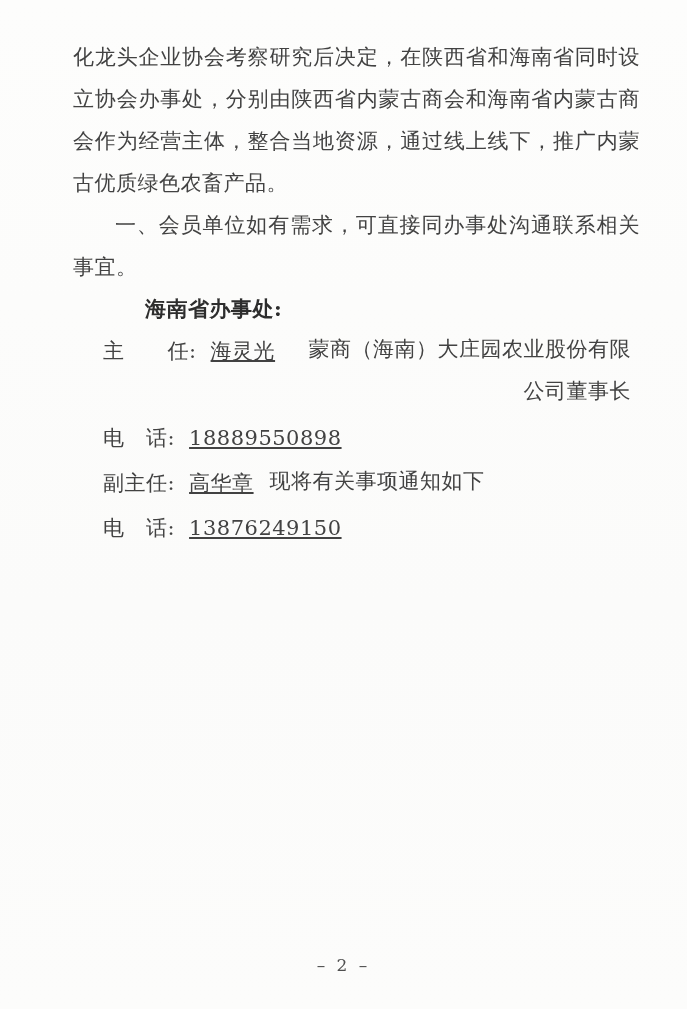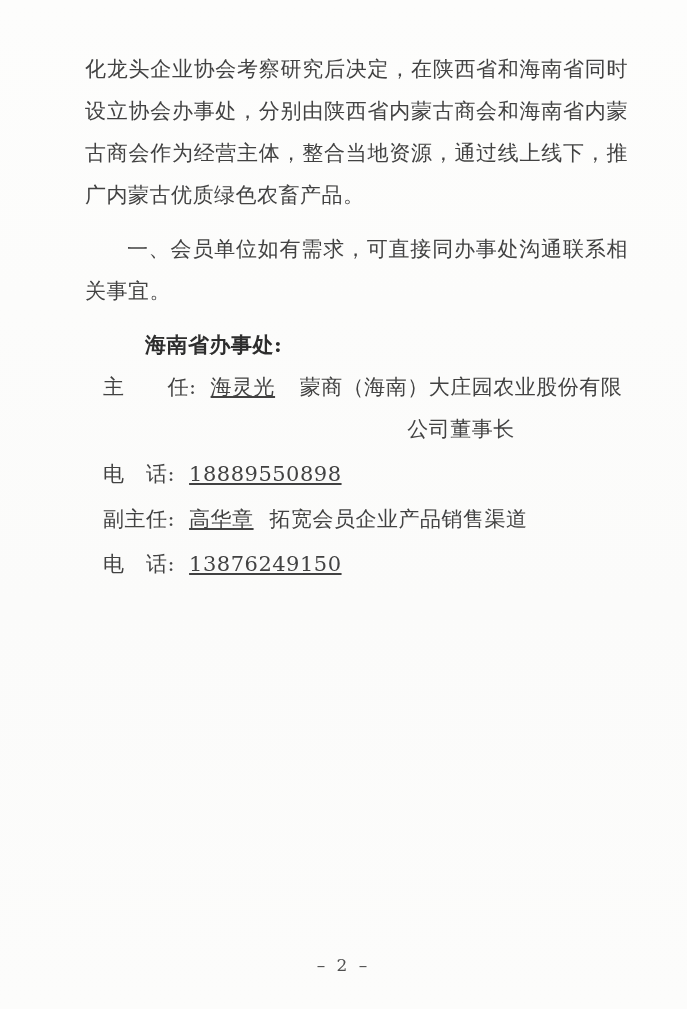--- a/index.html
+++ b/index.html
@@ -22,21 +22,21 @@
     left: 73px;
     top: 36px;
     width: 567px;
     font-size: 21px;
     line-height: 42px;
     letter-spacing: 0.5px;
     text-align: justify;
     filter: blur(0.15px);
   }
   .para {
-    margin: 12px;
+    margin: 0;
     text-indent: 2em;
   }
   .para.continuation {
     text-indent: 0;
   }
   .office-heading {
     margin: 0;
     padding-left: 30px;
     font-weight: bold;
     color: #2d2d2d;
@@ -55,21 +55,22 @@
   }
   .office-row-value {
     margin-left: 14px;
     margin-right: 16px;
     text-decoration: underline;
   }
   .office-row-title {
     display: inline-block;
     vertical-align: top;
     max-width: 340px;
-    text-align: center;
+    text-align: right;
+    font-family: Liberation Mono, monospace;
   }
   .page-number {
     position: absolute;
     top: 952px;
     left: 0;
     right: 0;
     text-align: center;
     font-size: 17px;
     line-height: 26px;
     letter-spacing: 3px;
@@ -96,21 +97,21 @@
 
       <div class="office-row">
         <span class="office-row-label">主　　任:</span><span class="office-row-value">海灵光</span><span class="office-row-title">蒙商（海南）大庄园农业股份有限公司董事长</span>
       </div>
 
       <div class="office-row">
         <span class="office-row-label">电　话:</span><span class="office-row-value">18889550898</span><span class="office-row-title"></span>
       </div>
 
       <div class="office-row">
-        <span class="office-row-label">副主任:</span><span class="office-row-value">高华章</span><span class="office-row-title">拓宽会员企业产品销售渠道</span>
+        <span class="office-row-label">副主任:</span><span class="office-row-value">高华章</span><span class="office-row-title">现将有关事项通知如下</span>
       </div>
 
       <div class="office-row">
         <span class="office-row-label">电　话:</span><span class="office-row-value">13876249150</span><span class="office-row-title"></span>
       </div>
 
     </div>
 
   </div>
 

